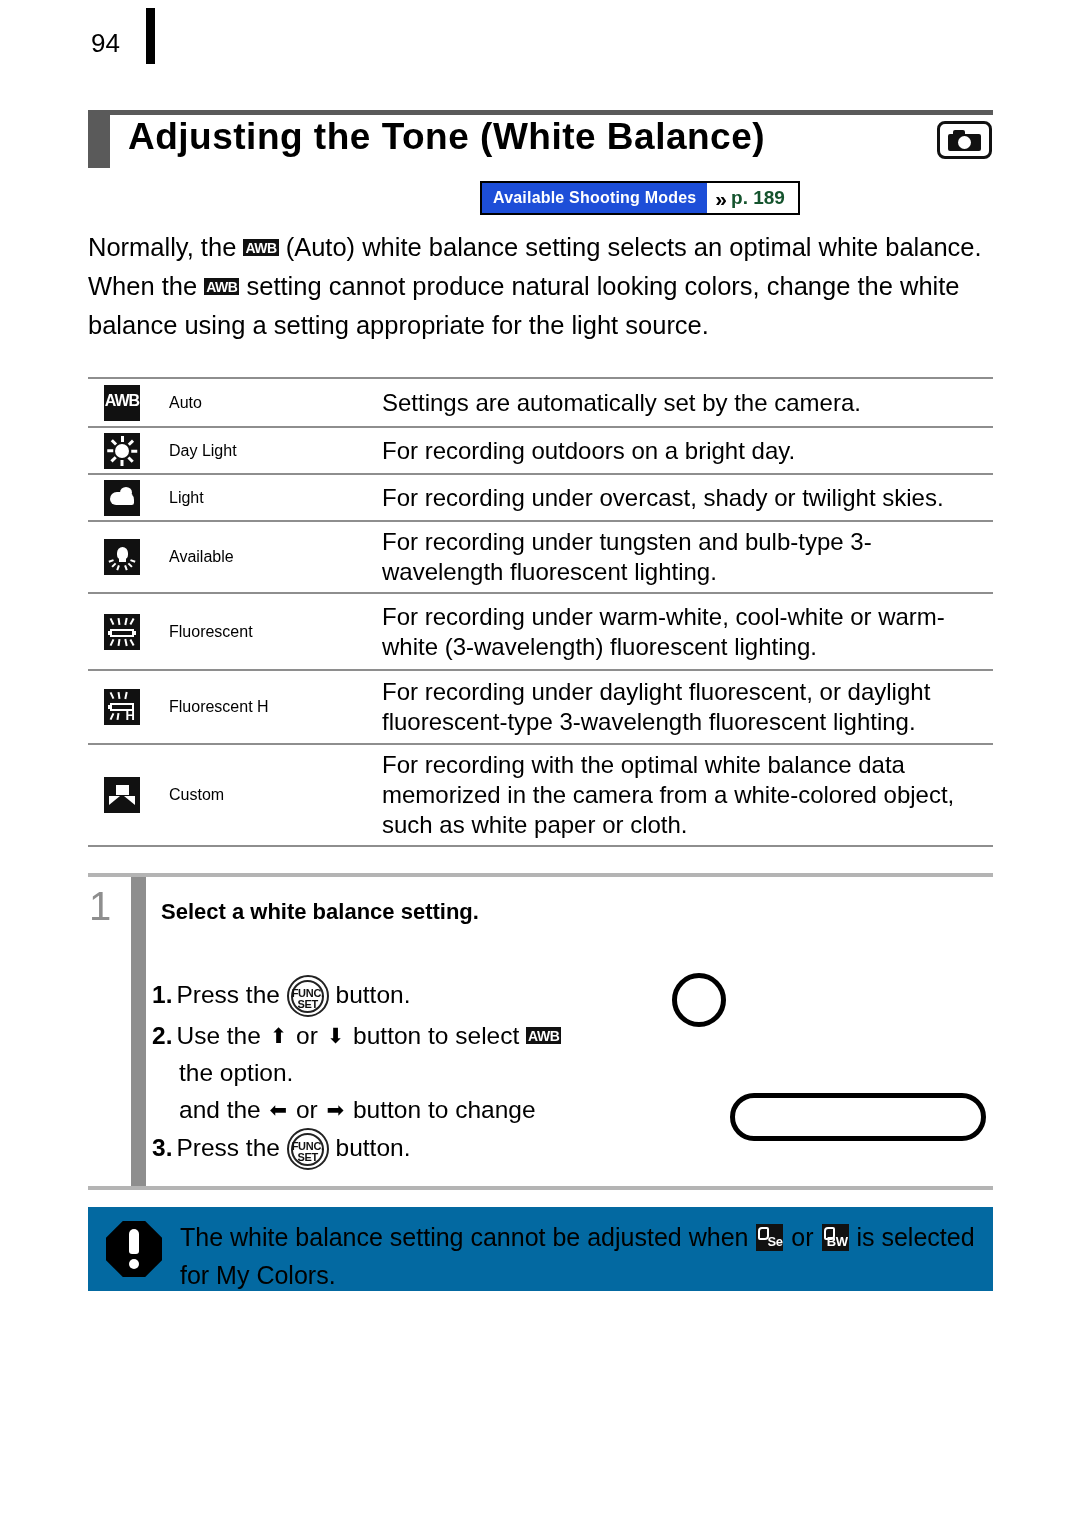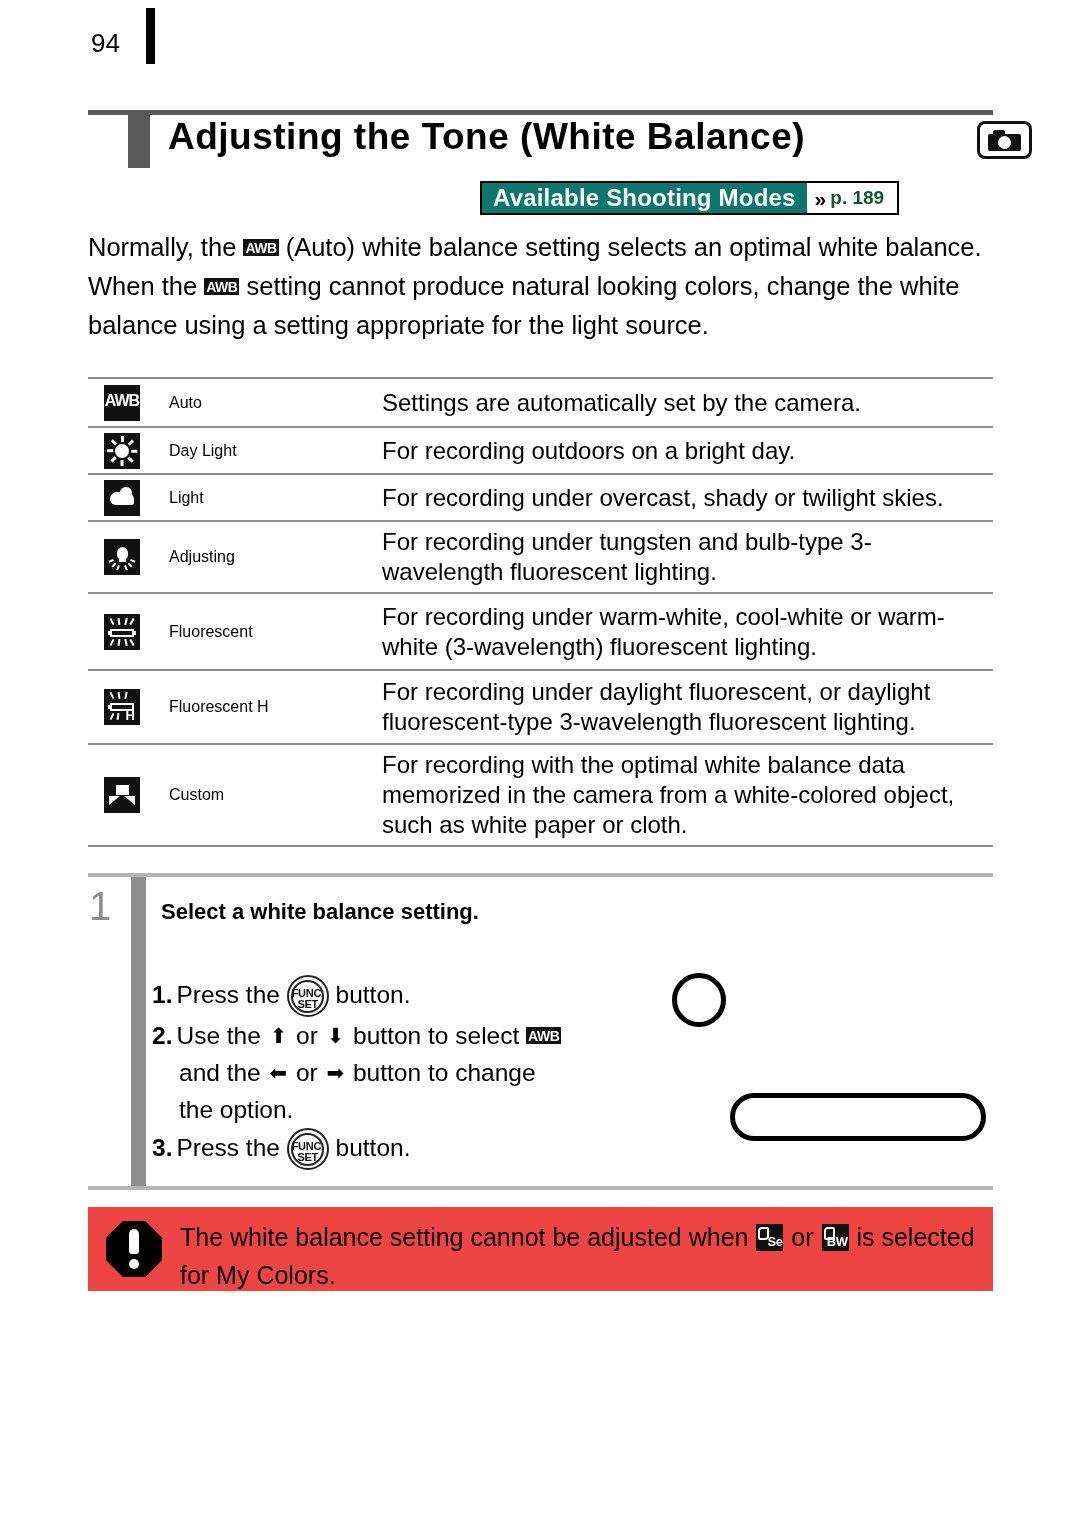--- a/index.html
+++ b/index.html
@@ -49,21 +49,20 @@
     width: 905px;
     height: 5px;
     background: #5a5a5a;
   }
   .title-block {
     position: absolute;
     left: 88px;
     top: 110px;
     width: 905px;
     height: 62px;
-    margin-left: 40px;
   }
   .title-tab {
     position: absolute;
     left: 0px;
     top: 4px;
     width: 22px;
     height: 54px;
     background: #5a5a5a;
   }
   .title-text {
@@ -121,23 +120,23 @@
     position: absolute;
     left: 480px;
     top: 181px;
     height: 34px;
     display: flex;
     align-items: stretch;
     border: 2px solid #000;
     box-sizing: border-box;
   }
   .modes-label {
-    background: #0f766e;
+    background: #1d4ed8;
     color: #fff;
-    font-size: 24px;
+    font-size: 16px;
     font-weight: bold;
     padding: 0 11px 0 11px;
     display: flex;
     align-items: center;
     letter-spacing: 0.2px;
     white-space: nowrap;
   }
   .modes-ref {
     background: #fff;
     display: flex;
@@ -476,21 +475,21 @@
     background: #fff;
   }
 
   
   .note {
     position: absolute;
     left: 88px;
     top: 1207px;
     width: 905px;
     height: 84px;
-    background: #ef4444;
+    background: #0369a1;
   }
   .note-icon {
     position: absolute;
     left: 18px;
     top: 14px;
     width: 56px;
     height: 56px;
     background: #000;
     clip-path: polygon(30% 0%, 70% 0%, 100% 30%, 100% 70%, 70% 100%, 30% 100%, 0% 70%, 0% 30%);
   }
@@ -623,21 +622,21 @@
       <span class="gbox">
         <span class="bulb"></span><span class="bulb-base"></span>
         <span class="bray" style="transform:rotate(200deg)"></span>
         <span class="bray" style="transform:rotate(225deg)"></span>
         <span class="bray" style="transform:rotate(250deg)"></span>
         <span class="bray" style="transform:rotate(110deg)"></span>
         <span class="bray" style="transform:rotate(135deg)"></span>
         <span class="bray" style="transform:rotate(160deg)"></span>
       </span>
     </td>
-    <td class="col-name">Adjusting</td>
+    <td class="col-name">Available</td>
     <td class="col-desc">For recording under tungsten and bulb-type 3-wavelength fluorescent lighting.</td>
   </tr>
   <tr class="row-5">
     <td class="col-icon">
       <span class="gbox">
         <span class="tube"></span>
         <span class="tube-cap" style="left:4px"></span>
         <span class="tube-cap" style="right:4px"></span>
         <span class="fray" style="left:7px; transform:rotate(-25deg)"></span>
         <span class="fray" style="left:14px; transform:rotate(-8deg)"></span>
@@ -690,25 +689,25 @@
 <div class="step-list">
   <span class="step-line">
     <span class="step-n">1.</span><span>Press the </span><span class="funcset"><span class="fs-a">FUNC.</span><span class="fs-b">SET</span></span><span> button.</span>
   </span>
 
   <span class="step-line">
     <span class="step-n">2.</span><span>Use the </span><span class="arrw">⬆</span><span> or </span><span class="arrw">⬇</span><span> button to select </span><span class="awb-ic">AWB</span>
   </span>
 
   <span class="step-line">
+    <span class="indent"></span><span>the option.</span>
+  </span>
+
+  <span class="step-line">
     <span class="indent"></span><span>and the </span><span class="arrw">⬅</span><span> or </span><span class="arrw">➡</span><span> button to change</span>
-  </span>
-
-  <span class="step-line">
-    <span class="indent"></span><span>the option.</span>
   </span>
 
   <span class="step-line">
     <span class="step-n">3.</span><span>Press the </span><span class="funcset"><span class="fs-a">FUNC.</span><span class="fs-b">SET</span></span><span> button.</span>
   </span>
 </div>
 
 <div class="illus-circle"></div>
 <div class="illus-pill"></div>
 <div class="step-rule-bottom"></div>

